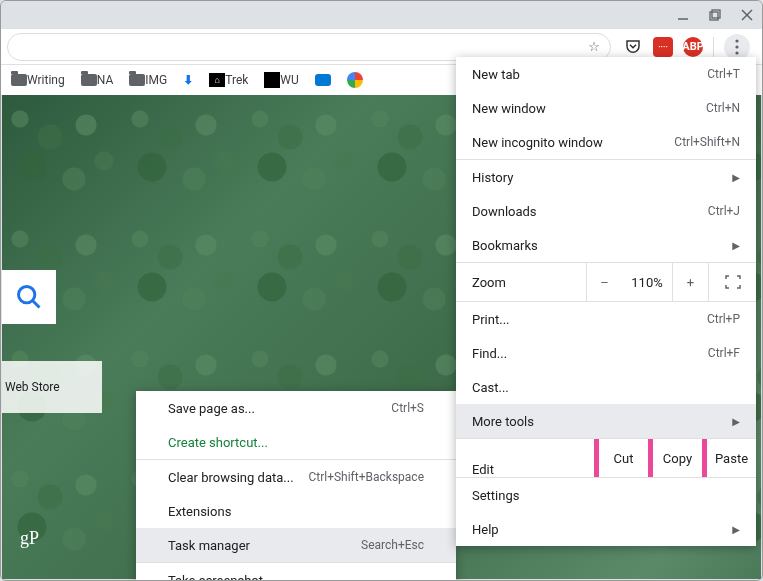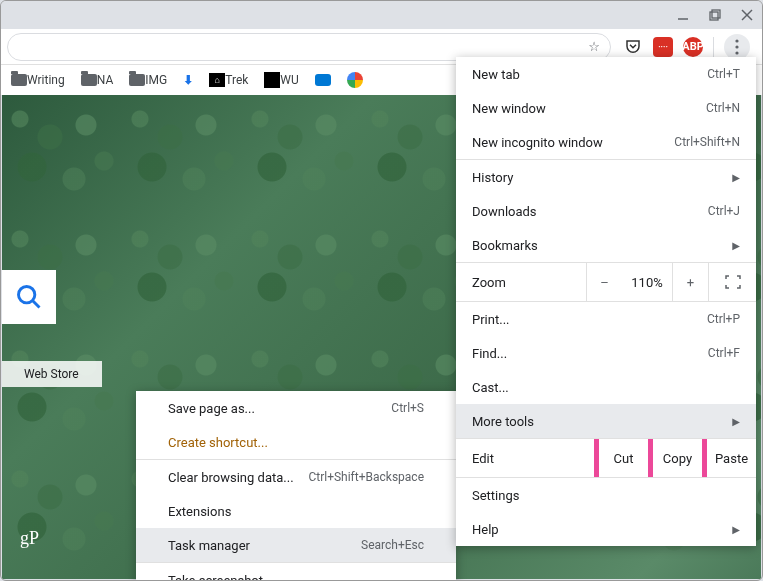--- a/index.html
+++ b/index.html
@@ -58,50 +58,50 @@
     radial-gradient(circle at 15% 20%, rgba(80,130,90,0.7) 0 8px, transparent 9px),
     radial-gradient(circle at 40% 35%, rgba(60,110,70,0.6) 0 12px, transparent 13px),
     radial-gradient(circle at 70% 25%, rgba(90,140,100,0.6) 0 10px, transparent 11px),
     radial-gradient(circle at 25% 60%, rgba(50,100,60,0.7) 0 14px, transparent 15px),
     radial-gradient(circle at 60% 70%, rgba(80,130,90,0.5) 0 11px, transparent 12px),
     radial-gradient(circle at 85% 55%, rgba(70,120,80,0.6) 0 9px, transparent 10px);
   background-size: 120px 120px;
 }
 .search-tile { position:absolute; left:0; top:175px; width:54px; height:54px; background:#fff; display:flex; align-items:center; justify-content:center; }
 .search-tile svg { stroke:#1a73e8; }
-.webstore-tile { position:absolute; left:0; top:266px; width:100px; height:26px; background:rgba(255,255,255,0.85); display:flex; align-items:center; padding-left:22px; color:#202124; font-size:12px; }
+.webstore-tile { position:absolute; left:0; top:266px; width:100px; height:52px; background:rgba(255,255,255,0.85); display:flex; align-items:center; padding-left:3px; color:#202124; font-size:12px; }
 .gp-logo { position:absolute; left:18px; bottom:30px; color:#fff; font-size:18px; font-family: Georgia, serif; }
 
 .main-menu {
   position:absolute; top:56px; right:6px; width:300px;
   background:#fff; box-shadow: 0 2px 10px rgba(0,0,0,0.3);
   display:flex; flex-direction:column; font-size:13px; color:#202124;
   z-index: 20;
 }
 .menu-row { height:34px; display:flex; align-items:center; padding:0 16px; justify-content:space-between;text-align:center; }
 .menu-row.highlighted { background:#e8eaed; }
 .menu-shortcut { color:#5f6368; font-size:12px; }
 .menu-sep { height:1px; background:#e0e0e0; }
 .menu-arrow { color:#5f6368; font-size:10px; }
 .zoom-row { height:38px; display:flex; align-items:center; padding:0 0 0 16px; }
 .zoom-ctl { display:flex; align-items:center; margin-left:auto; }
 .zoom-btn { width:36px; height:38px; display:flex; align-items:center; justify-content:center; border-left:1px solid #e0e0e0; color:#5f6368; }
 .zoom-val { width:50px; text-align:center; }
 .fs-btn { width:48px; border-left:1px solid #e0e0e0; display:flex; align-items:center; justify-content:center; height:38px; color:#5f6368; }
-.edit-row { height:38px; display:flex; align-items:center; padding:0 0 0 16px; }
+.edit-row { height:38px; display:flex; align-items:flex-end; padding:0 0 0 16px; }
 .edit-btn { width:54px; height:38px; border-left:5px solid #ec4899; display:flex; align-items:center; justify-content:center; }
 
 .sub-menu {
   position:absolute; top:390px; right:306px; width:320px;
   background:#fff; box-shadow: 0 2px 10px rgba(0,0,0,0.3);
   display:flex; flex-direction:column; font-size:13px; color:#202124;
   z-index: 15;
 }
 .sub-row { height:34px; display:flex; align-items:center; padding:0 32px; justify-content:space-between; }
-.sub-row.disabled { color:#a16207; }
+.sub-row.disabled { color:#15803d; }
 .sub-row.highlighted { background:#e8eaed; }
 </style>
 </head>
 <body>
 
 <div class="titlebar">
   <div class="winbtn">
     <svg width="12" height="12" viewBox="0 0 12 12">
         <line x1="1" y1="10" x2="11" y2="10" stroke="currentColor" stroke-width="1.5"></line>
       </svg>

